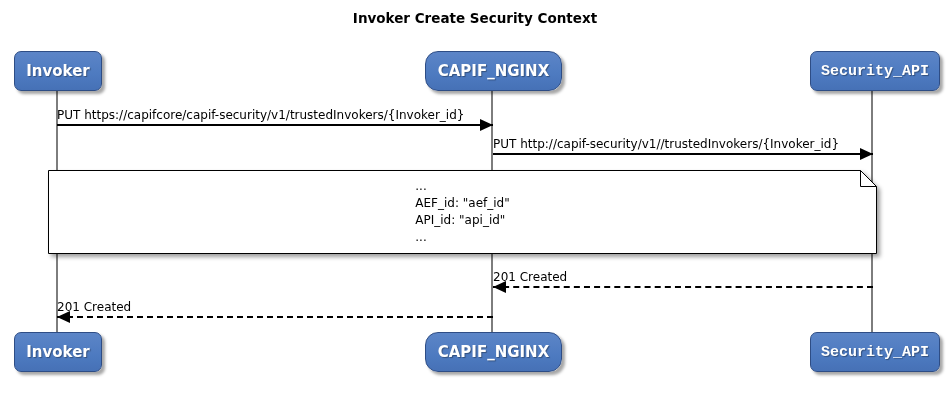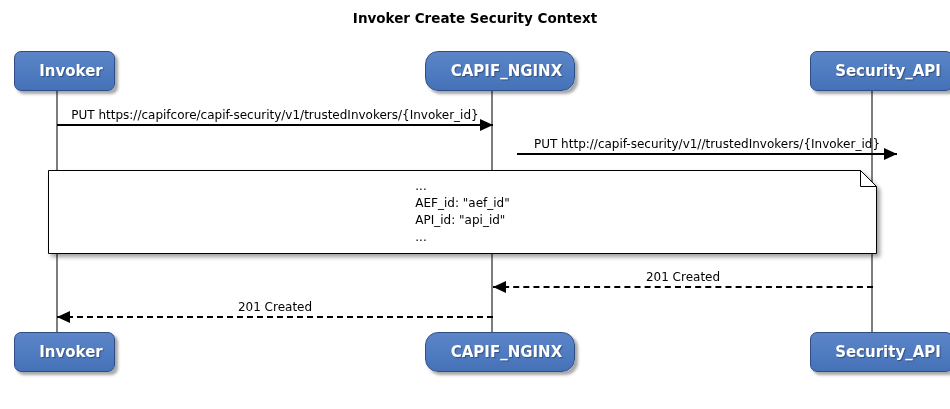--- a/index.html
+++ b/index.html
@@ -18,40 +18,39 @@
   .ll-1 { left:56px; } .ll-2 { left:491px; } .ll-3 { left:871px; }
   
   .actor {
     position:absolute; height:38px; z-index:3;
     background:linear-gradient(180deg, var(--actor-fill-top,#5c85c7) 0%, var(--actor-fill,#4d7ac0) 60%, #4671b6 100%);
     border:1px solid var(--actor-border,#2e4d85); border-radius:7px;
     box-shadow:3px 3px 3px rgba(0,0,0,0.35);
     display:flex; align-items:center; justify-content:center;
     color:var(--actor-text,#ffffff); font-size:15px; font-weight:bold;
     text-shadow:1px 1px 1px rgba(0,0,0,0.35);
-    padding-left:13px;
   }
   .a1 { left:14px;  width:86px; }
   .a2 { left:425px; width:135px;border-radius:13px; }
-  .a3 { left:810px; width:128px; }
+  .a3 { left:810px; width:128px;font-family:Liberation Mono, monospace; }
   .row-top { top:51px; } .row-bottom { top:332px; }
   
   .msg { position:absolute; z-index:4; }
-  .msg .lbl { display:block; text-align:center; font-size:12px; color:#000;
+  .msg .lbl { display:block; text-align:left; font-size:12px; color:#000;
     white-space:nowrap; margin-bottom:1px; line-height:15px; }
   .msg .line { position:relative; height:0; border-top:2px solid var(--arrow,#000); }
   .msg.dashed .line { border-top-style:dashed; }
   .head-r { position:absolute; right:0; top:-7px; width:0; height:0;
     border-top:6px solid transparent; border-bottom:6px solid transparent;
     border-left:13px solid var(--arrow,#000); }
   .head-l { position:absolute; left:0; top:-7px; width:0; height:0;
     border-top:6px solid transparent; border-bottom:6px solid transparent;
     border-right:13px solid var(--arrow,#000); }
   .m1 { left:57px;  top:108px; width:436px; }
-  .m2 { left:493px; top:137px; width:380px;margin-left:24px; }
+  .m2 { left:493px; top:137px; width:380px; }
   .m3 { left:493px; top:270px; width:380px; }
   .m4 { left:57px;  top:300px; width:436px; }
   
   .note { position:absolute; left:48px; top:170px; width:829px; height:84px; z-index:5; }
   .note svg { position:absolute; left:0; top:0;
     filter:drop-shadow(3px 3px 2px rgba(0,0,0,0.38)); }
   .note-text { position:absolute; left:0; top:0; width:100%; height:100%;
     display:flex; align-items:center; justify-content:center; }
   .note-text .block { text-align:left; font-size:12px; line-height:17px; color:#000; }
   .note-text .block span { display:block; white-space:pre; }

